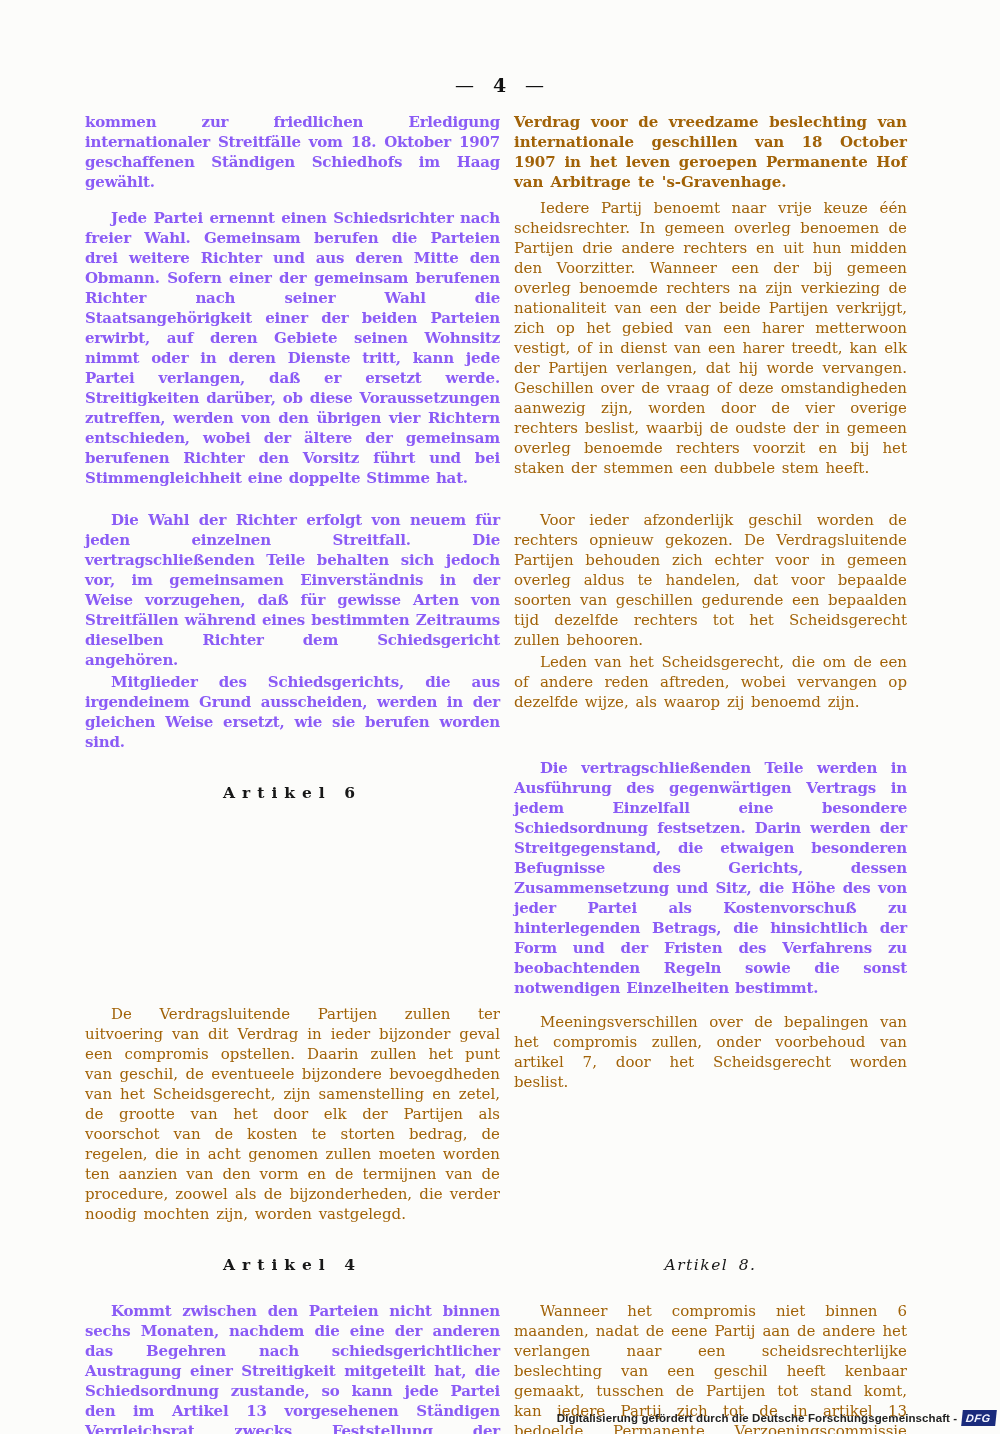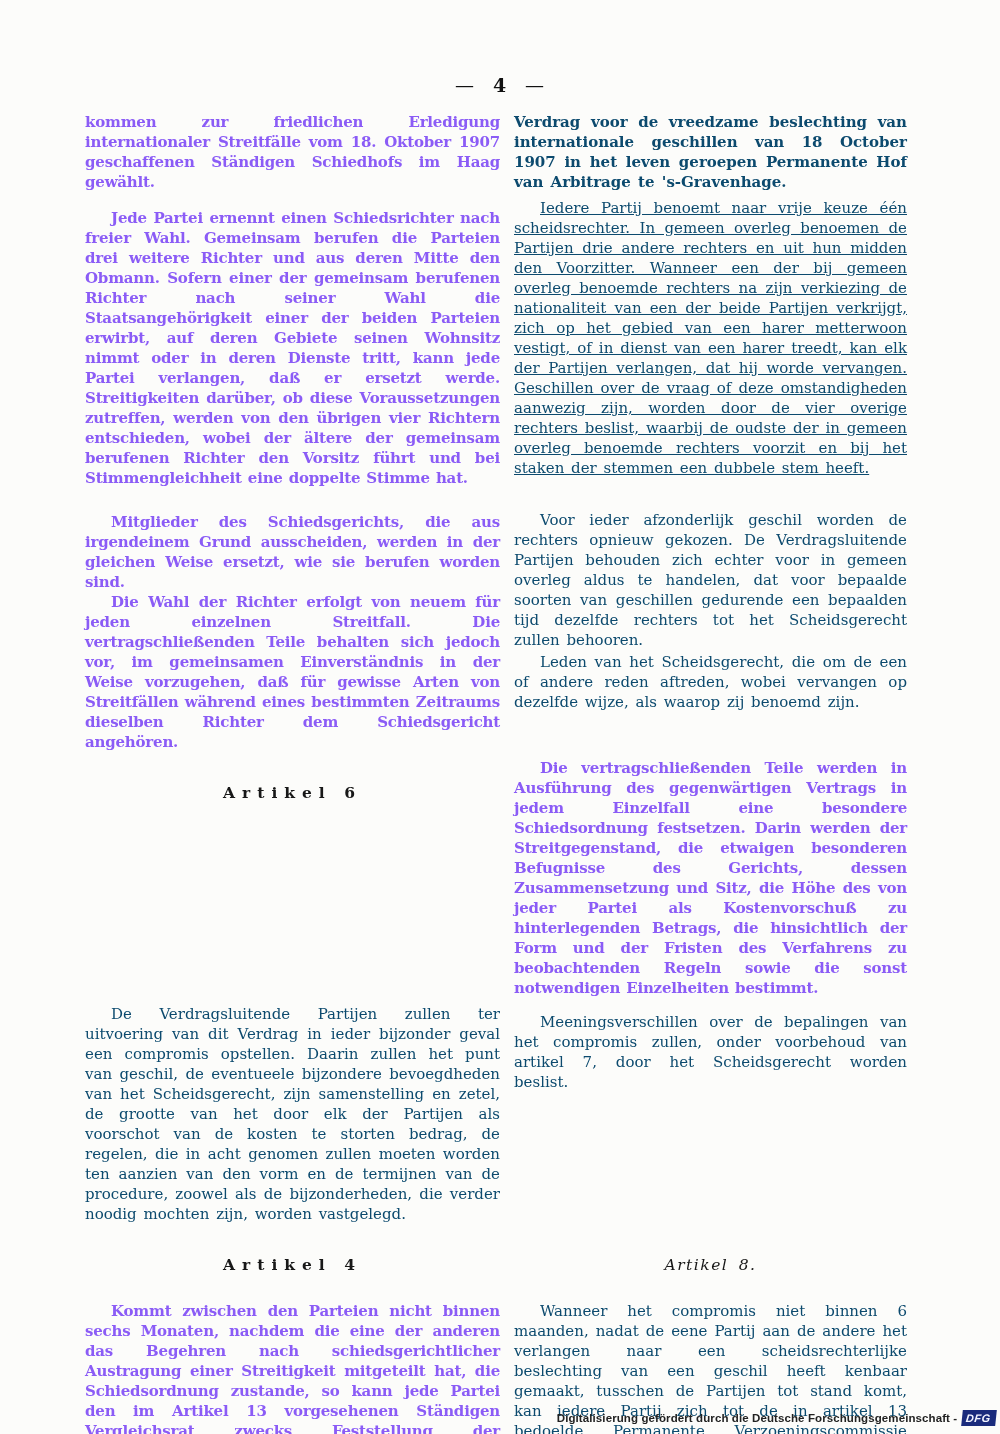--- a/index.html
+++ b/index.html
@@ -30,24 +30,24 @@
   .para{
     margin:0;
     text-align:justify;
     font-size:15px;line-height:20px;
   }
   .ind{text-indent:26px;}
   
   .de .para{font-weight:bold;letter-spacing:-0.2px;word-spacing:1px;color:#8b5cf6;}
   .de .lead{font-weight:bold;}
   
-  .nl .para{font-weight:normal;word-spacing:2px;color:#0c4a6e;}
+  .nl .para{font-weight:normal;word-spacing:2px;color:#a16207;}
   .nl .lead{font-weight:bold;}
   .gap16{margin-top:16px;}
-  .gap6{margin-top:6px;text-decoration:underline;}
+  .gap6{margin-top:6px;}
   .gap2{margin-top:2px;}
   
   .r2{margin-top:22px;}
   .r3{margin-top:13px;}
   .r4{margin-top:6px;}
   .r5{margin-top:14px;}
   .r6{margin-top:13px;}
   .r7{margin-top:8px;}
   .heading{
     margin:18px;text-align:center;
@@ -89,22 +89,22 @@
     <div class="cell de r1">
       <p class="para lead">kommen zur friedlichen Erledigung internationaler Streitfälle vom 18. Oktober 1907 geschaffenen Ständigen Schiedhofs im Haag gewählt.</p>
       <p class="para ind gap16">Jede Partei ernennt einen Schiedsrichter nach freier Wahl. Gemeinsam berufen die Parteien drei weitere Richter und aus deren Mitte den Obmann. Sofern einer der gemeinsam berufenen Richter nach seiner Wahl die Staatsangehörigkeit einer der beiden Parteien erwirbt, auf deren Gebiete seinen Wohnsitz nimmt oder in deren Dienste tritt, kann jede Partei verlangen, daß er ersetzt werde. Streitigkeiten darüber, ob diese Voraussetzungen zutreffen, werden von den übrigen vier Richtern entschieden, wobei der ältere der gemeinsam berufenen Richter den Vorsitz führt und bei Stimmengleichheit eine doppelte Stimme hat.</p>
     </div>
     <div class="cell nl r1">
       <p class="para lead">Verdrag voor de vreedzame beslechting van internationale geschillen van 18 October 1907 in het leven geroepen Permanente Hof van Arbitrage te 's-Gravenhage.</p>
       <p class="para ind gap6">Iedere Partij benoemt naar vrije keuze één scheidsrechter. In gemeen overleg benoemen de Partijen drie andere rechters en uit hun midden den Voorzitter. Wanneer een der bij gemeen overleg benoemde rechters na zijn verkiezing de nationaliteit van een der beide Partijen verkrijgt, zich op het gebied van een harer metterwoon vestigt, of in dienst van een harer treedt, kan elk der Partijen verlangen, dat hij worde vervangen. Geschillen over de vraag of deze omstandigheden aanwezig zijn, worden door de vier overige rechters beslist, waarbij de oudste der in gemeen overleg benoemde rechters voorzit en bij het staken der stemmen een dubbele stem heeft.</p>
     </div>
 
     <div class="cell de r2">
+      <p class="para ind">Die Wahl der Richter erfolgt von neuem für jeden einzelnen Streitfall. Die vertragschließenden Teile behalten sich jedoch vor, im gemeinsamen Einverständnis in der Weise vorzugehen, daß für gewisse Arten von Streitfällen während eines bestimmten Zeitraums dieselben Richter dem Schiedsgericht angehören.</p>
       <p class="para ind gap2">Mitglieder des Schiedsgerichts, die aus irgendeinem Grund ausscheiden, werden in der gleichen Weise ersetzt, wie sie berufen worden sind.</p>
-      <p class="para ind">Die Wahl der Richter erfolgt von neuem für jeden einzelnen Streitfall. Die vertragschließenden Teile behalten sich jedoch vor, im gemeinsamen Einverständnis in der Weise vorzugehen, daß für gewisse Arten von Streitfällen während eines bestimmten Zeitraums dieselben Richter dem Schiedsgericht angehören.</p>
     </div>
     <div class="cell nl r2">
       <p class="para ind">Voor ieder afzonderlijk geschil worden de rechters opnieuw gekozen. De Verdragsluitende Partijen behouden zich echter voor in gemeen overleg aldus te handelen, dat voor bepaalde soorten van geschillen gedurende een bepaalden tijd dezelfde rechters tot het Scheidsgerecht zullen behooren.</p>
       <p class="para ind gap2">Leden van het Scheidsgerecht, die om de een of andere reden aftreden, wobei vervangen op dezelfde wijze, als waarop zij benoemd zijn.</p>
     </div>
 
     <div class="cell de r3">
       <h3 class="heading h-de">Artikel 6</h3>
     </div>
 

